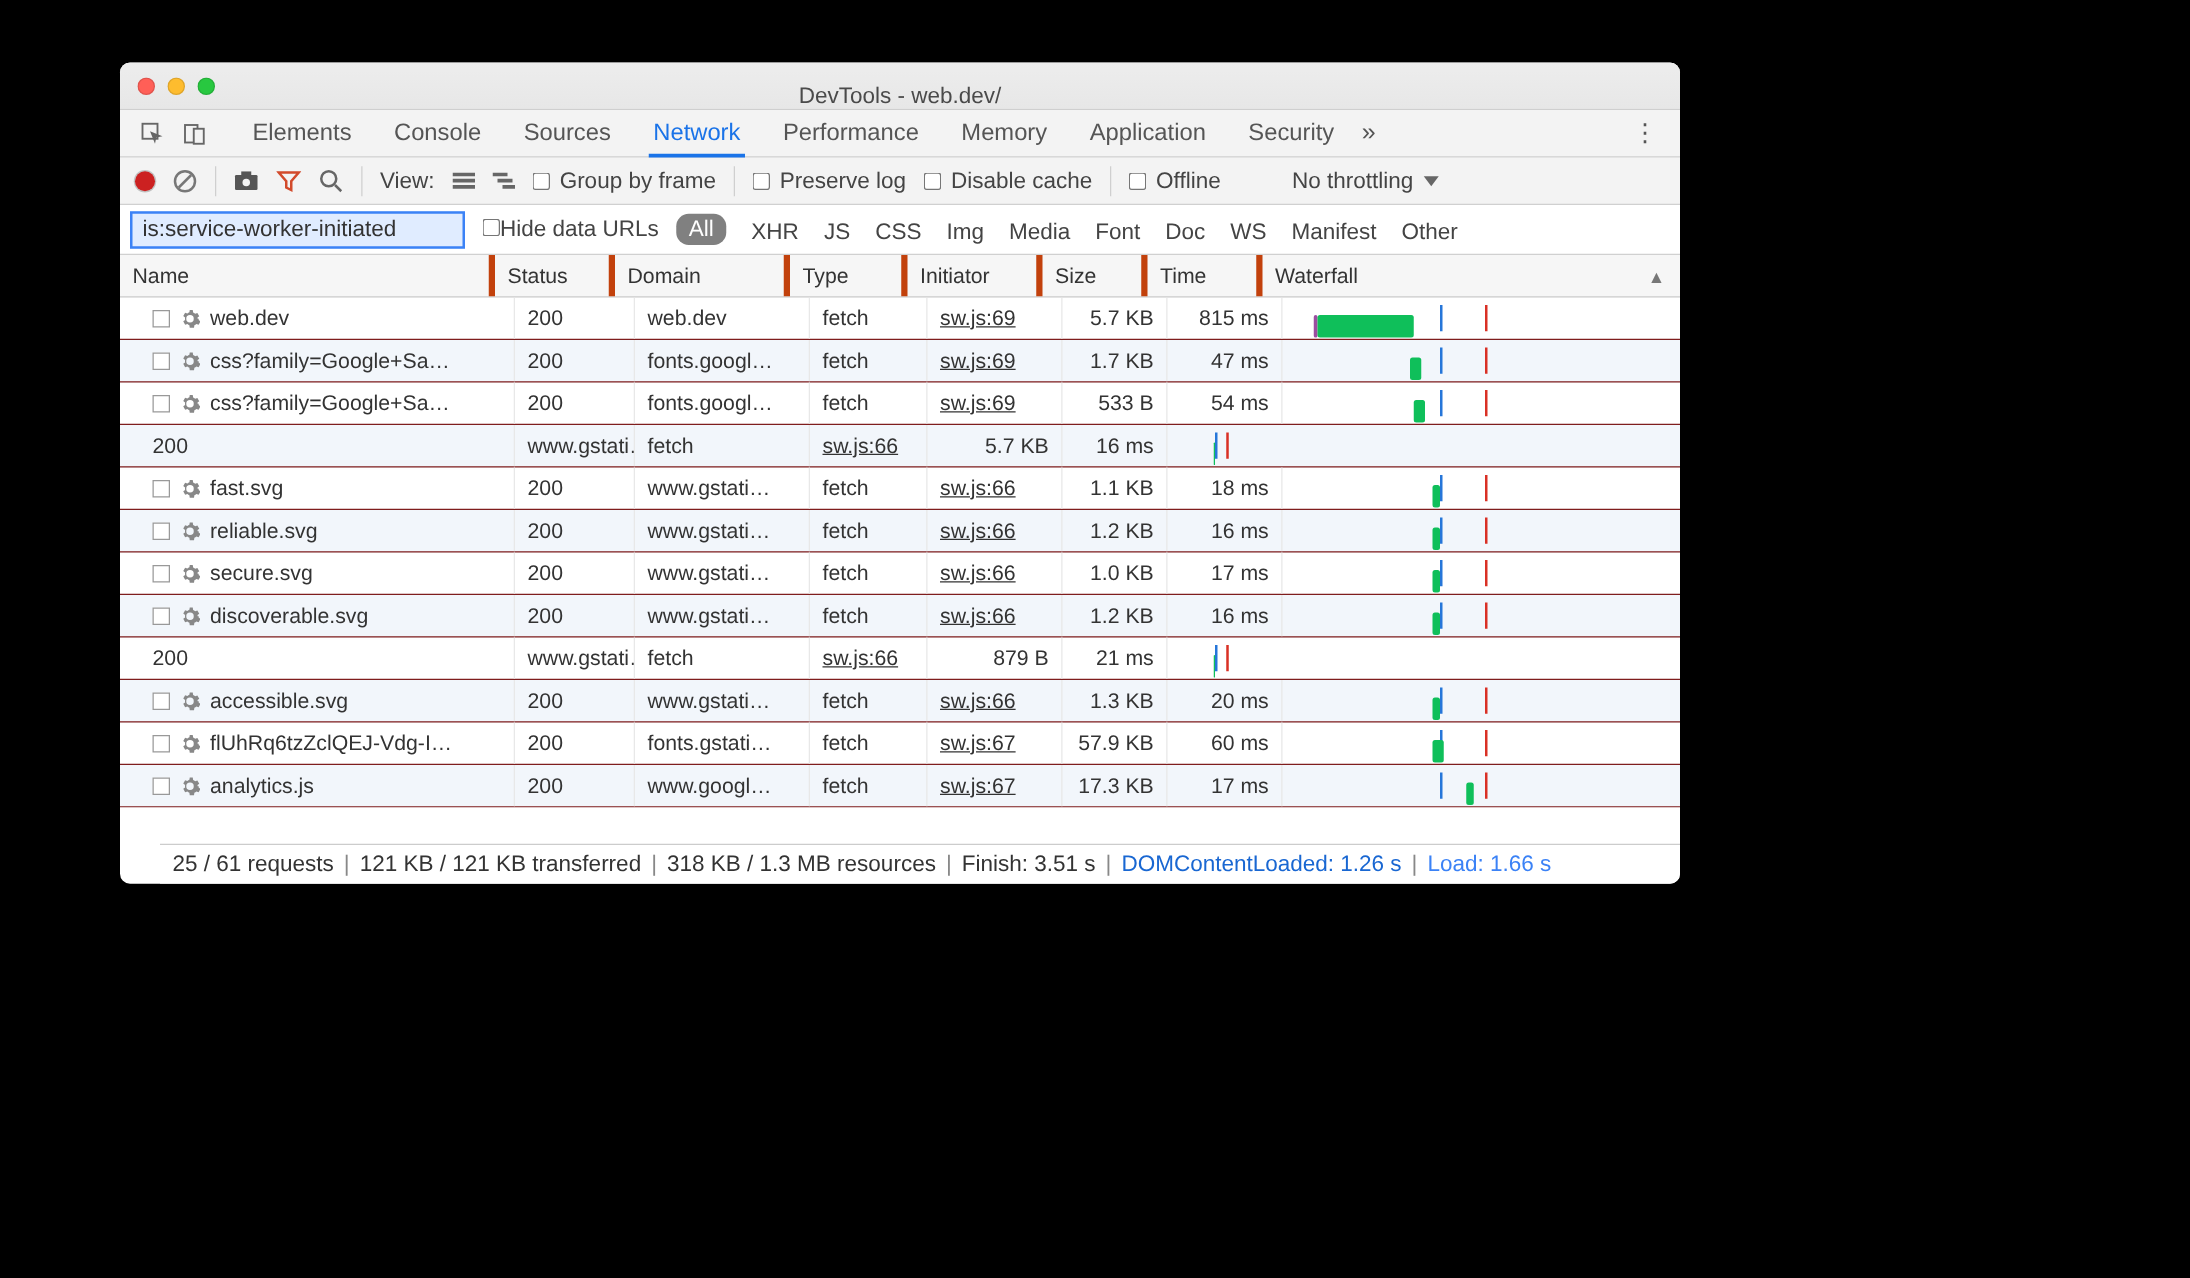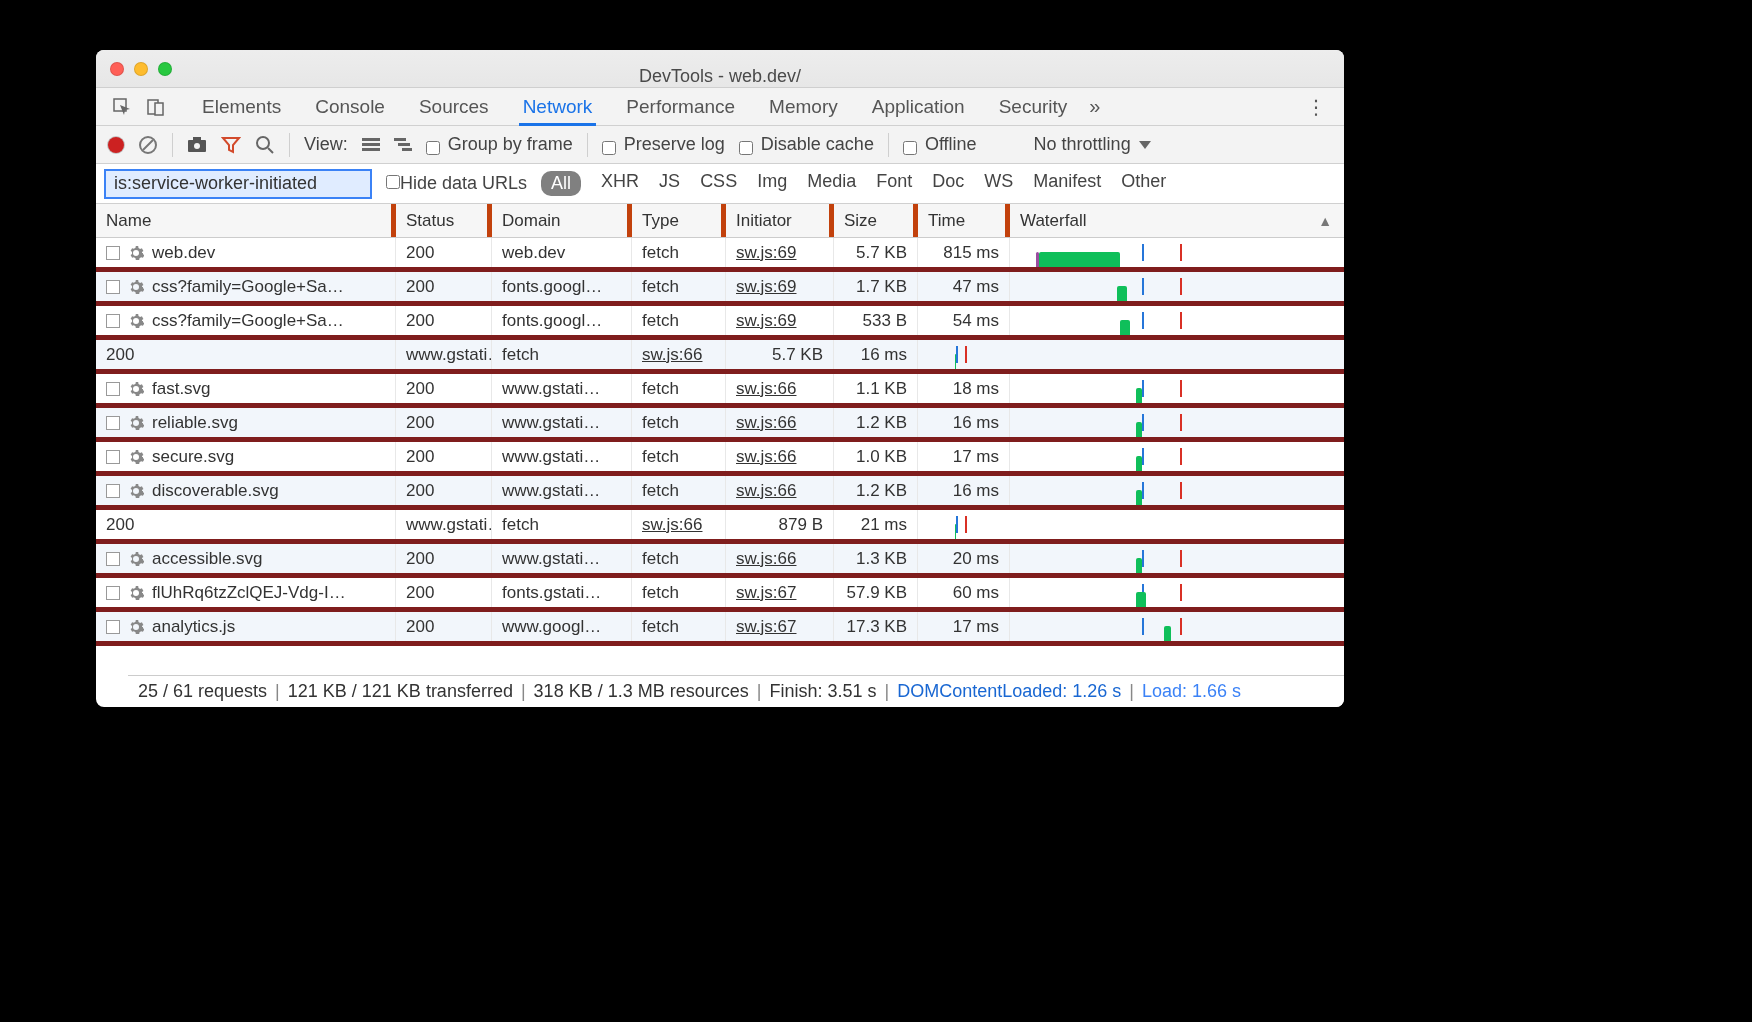--- a/index.html
+++ b/index.html
@@ -81,21 +81,21 @@
   .toolbar {
     height: 38px;
     background:#f3f3f3;
     border-bottom:1px solid #d0d0d0;
     display:flex; align-items:center; gap:14px;
     padding:0 12px;
     font-size:18px; color:#444;
   }
   .record-dot { width:16px; height:16px; background:#cc2121; border-radius:50%; box-shadow:0 0 0 1px rgba(0,0,0,0.2);}
   .toolbar .sep { width:1px; height:24px; background:#cfcfcf;}
-  .toolbar label { display:flex; align-items:flex-end; gap:8px; font-size:18px; }
+  .toolbar label { display:flex; align-items:center; gap:8px; font-size:18px; }
   input[type=checkbox] { width:14px; height:14px; }
   .throttling { display:flex; align-items:center; gap:8px;margin-left:43px;}
   .caret-down {
     width:0;height:0;border-left:6px solid transparent;border-right:6px solid transparent;border-top:8px solid #666;
   }
 
   
   .filter-row {
     height: 40px;
     background:#fff;
@@ -104,21 +104,21 @@
     padding:0 8px;
     font-size:18px; color:#444;
   }
   .filter-input {
     width: 268px; height: 30px;
     border:2px solid #3b82f6;
     background:#e0ecff;
     padding:0 8px;
     font-size:18px; color:#333;
   }
-  .filter-chips { display:flex; gap:20px; align-items:flex-start; }
+  .filter-chips { display:flex; gap:20px; align-items:flex-end; }
   .chip { cursor:pointer; }
   .chip.active {
     background:#808080; color:#fff; border-radius:10px; padding:2px 10px;
   }
 
   
   .table {
     flex:1; overflow:hidden; display:flex; flex-direction:column;
     font-size:17px;
   }
@@ -139,21 +139,22 @@
     display:flex; align-items:center;
     position:relative;
   }
   .thead .cell:last-child { border-right:none; }
   .thead .sort-arrow {
     position:absolute; right:12px; color:#777; font-size:14px;
   }
   .tbody { overflow:hidden; }
   .row {
     height:34px;
-    border-bottom:5px solid #7f1d1d;
+    border-bottom:1px solid #7f1d1d;
+    padding-left:16px;
   }
   .row:nth-child(even){ background:#f2f6fb; }
   .row .cell {
     border-right:1px solid #e8e8e8;
     padding:6px 10px;
     white-space:nowrap;
     overflow:hidden; text-overflow:ellipsis;
     display:flex; align-items:center;
   }
   .row .cell:last-child { border-right:none; }

